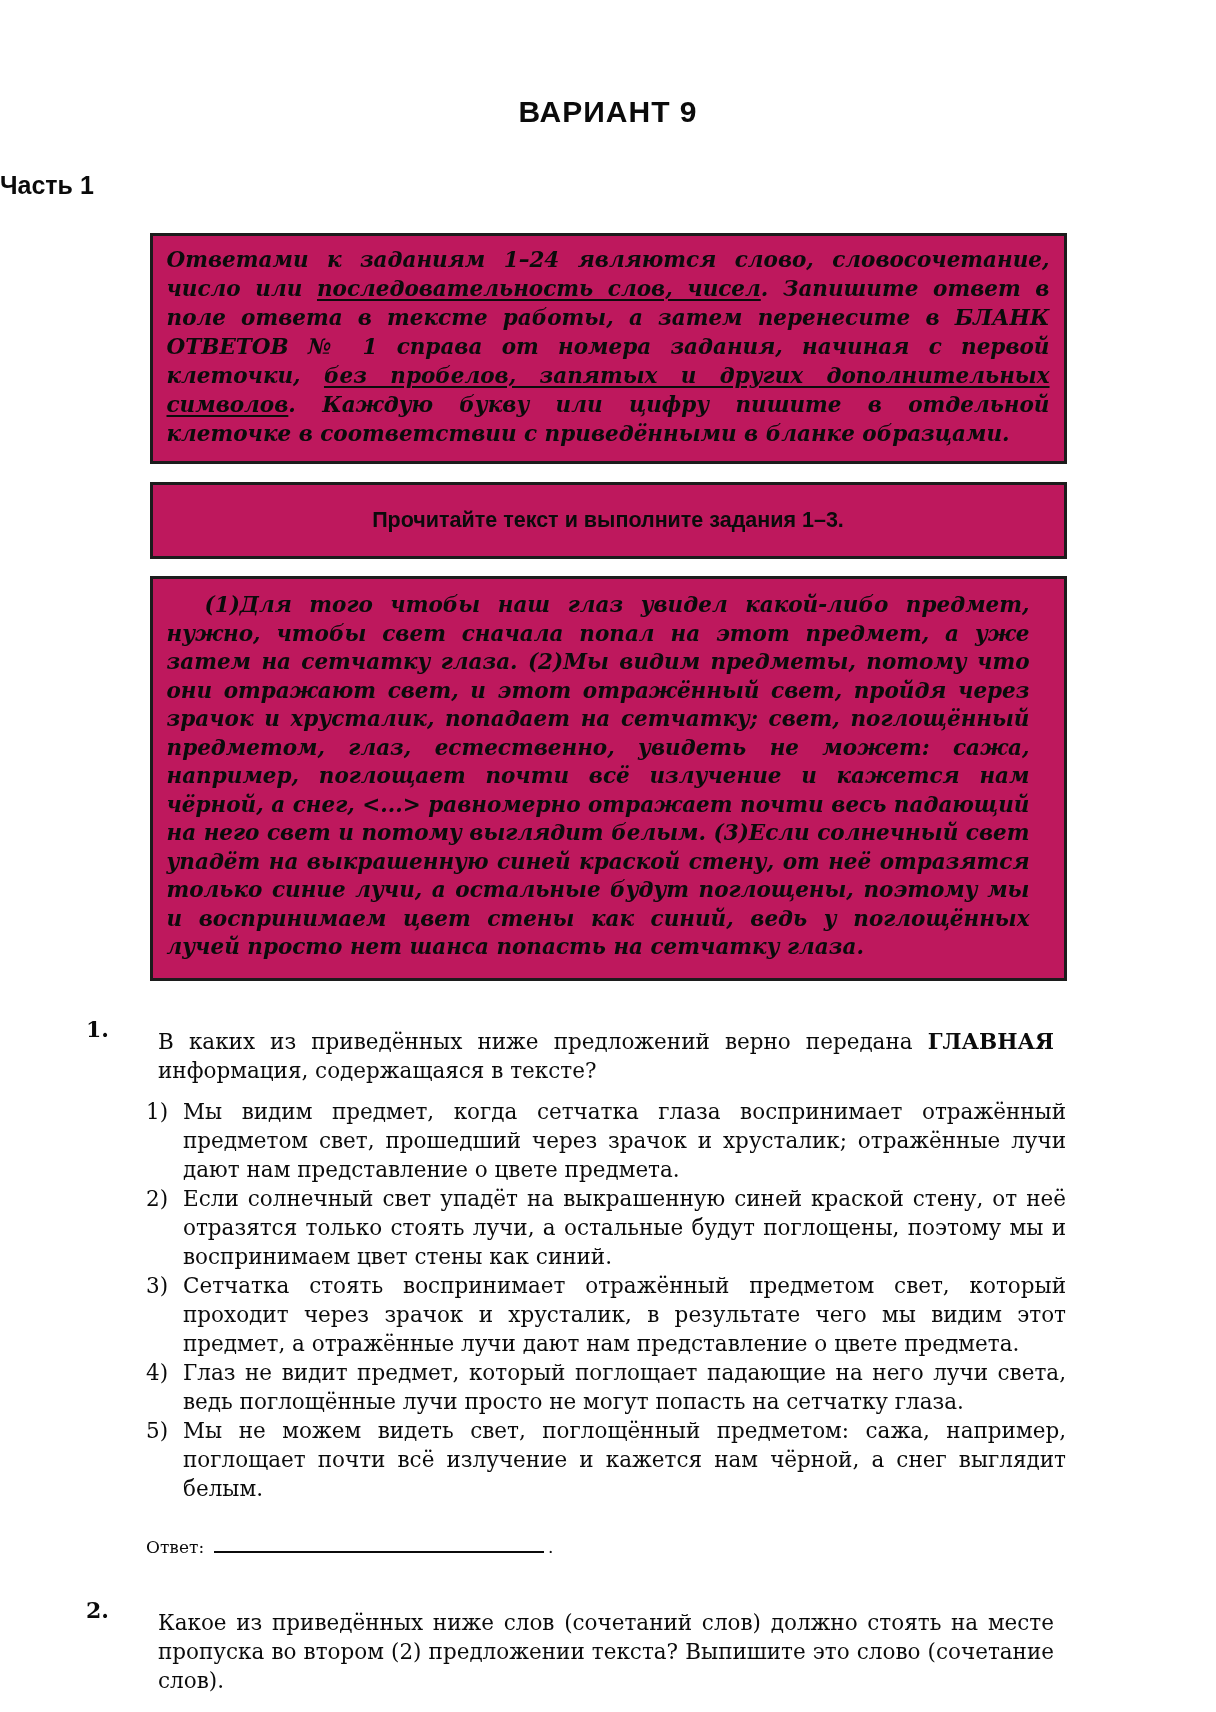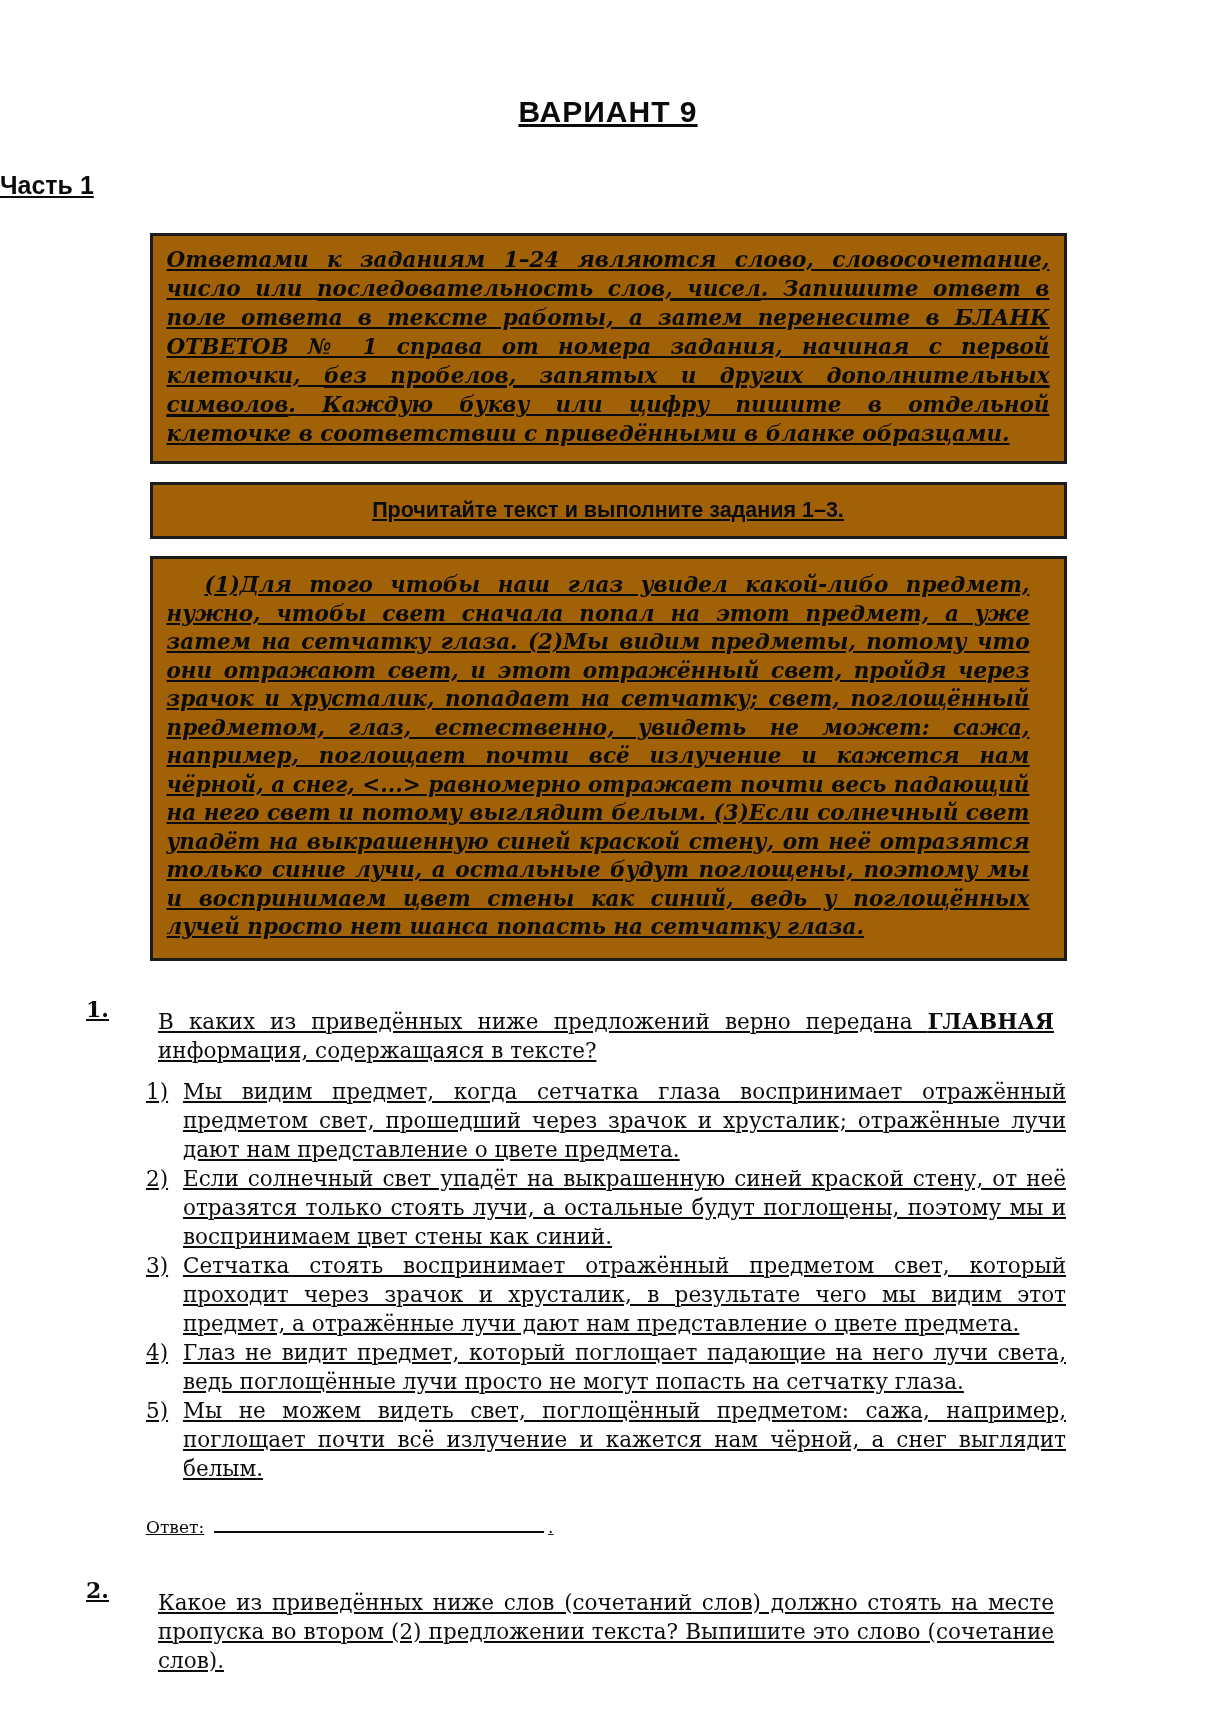--- a/index.html
+++ b/index.html
@@ -10,21 +10,20 @@
     color: #0b0b0b;
     font-family: "DejaVu Serif", serif;
     overflow: hidden;
   }
   .page {
     position: relative;
     width: 1216px;
     height: 1288px;
     padding-top: 95px;
     box-sizing: border-box;
-    text-decoration: underline;
   }
   .title {
     margin: 0;
     text-align: center;
     font-family: "Liberation Sans", sans-serif;
     font-weight: bold;
     font-size: 30px;
     letter-spacing: 1px;
   }
   .part {
@@ -33,34 +32,34 @@
     font-family: "Liberation Sans", sans-serif;
     font-weight: bold;
     font-size: 25px;
   }
   .box {
     width: 917px;
     margin: 0 auto;
     border: 3px solid #1c1c1c;
     box-sizing: border-box;
     padding: 9px 14px 13px 14px;
-    background: #a16207;
+    background: #be185d;
   }
   .box-instruction { margin-top: 33px; }
   .box-instruction p {
     margin: 0;
     font-size: 21.5px;
     line-height: 29px;
     font-weight: bold;
     font-style: italic;
     text-align: justify;
   }
   .u { text-decoration: underline; text-underline-offset: 3px; }
   .b { font-weight: bold; }
-  .box-task { margin-top: 18px; padding: 13px 14px; }
+  .box-task { margin-top: 18px; padding: 23px 14px; }
   .box-task p {
     margin: 0;
     text-align: center;
     font-family: "Liberation Sans", sans-serif;
     font-weight: bold;
     font-size: 21.5px;
   }
   .box-text { margin-top: 17px; padding: 12px 34px 16px 14px; }
   .box-text p {
     margin: 0;

